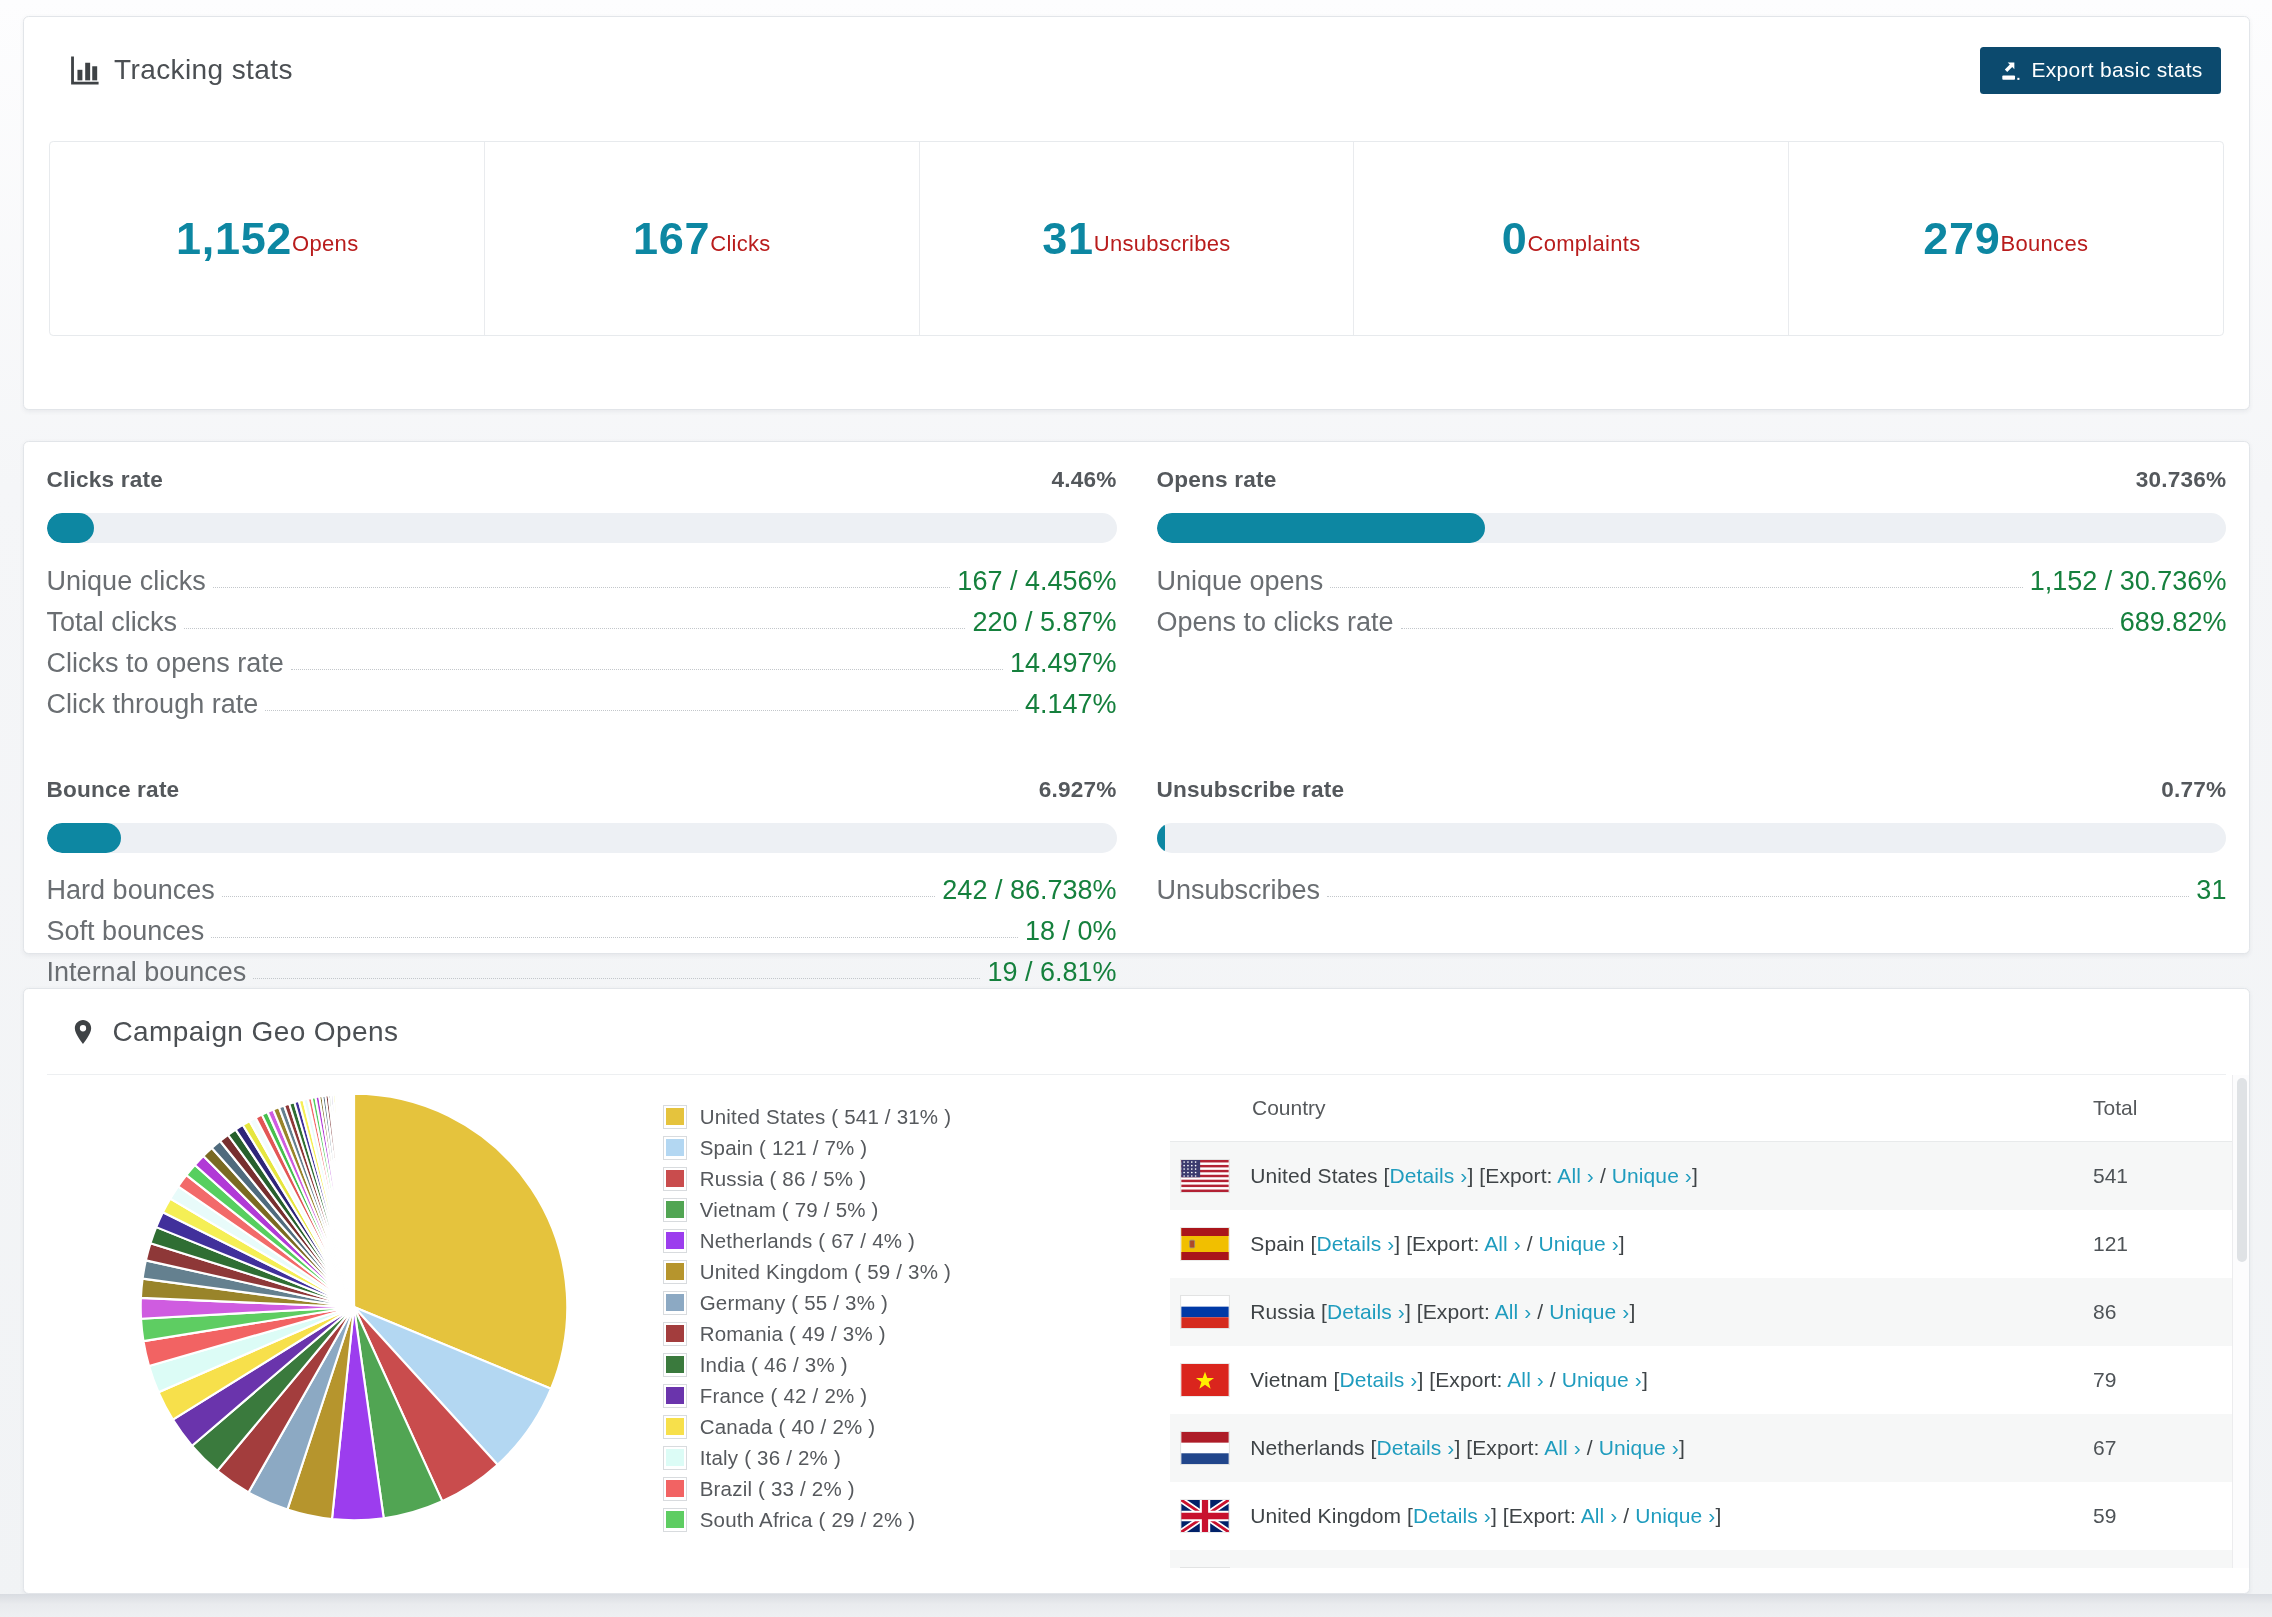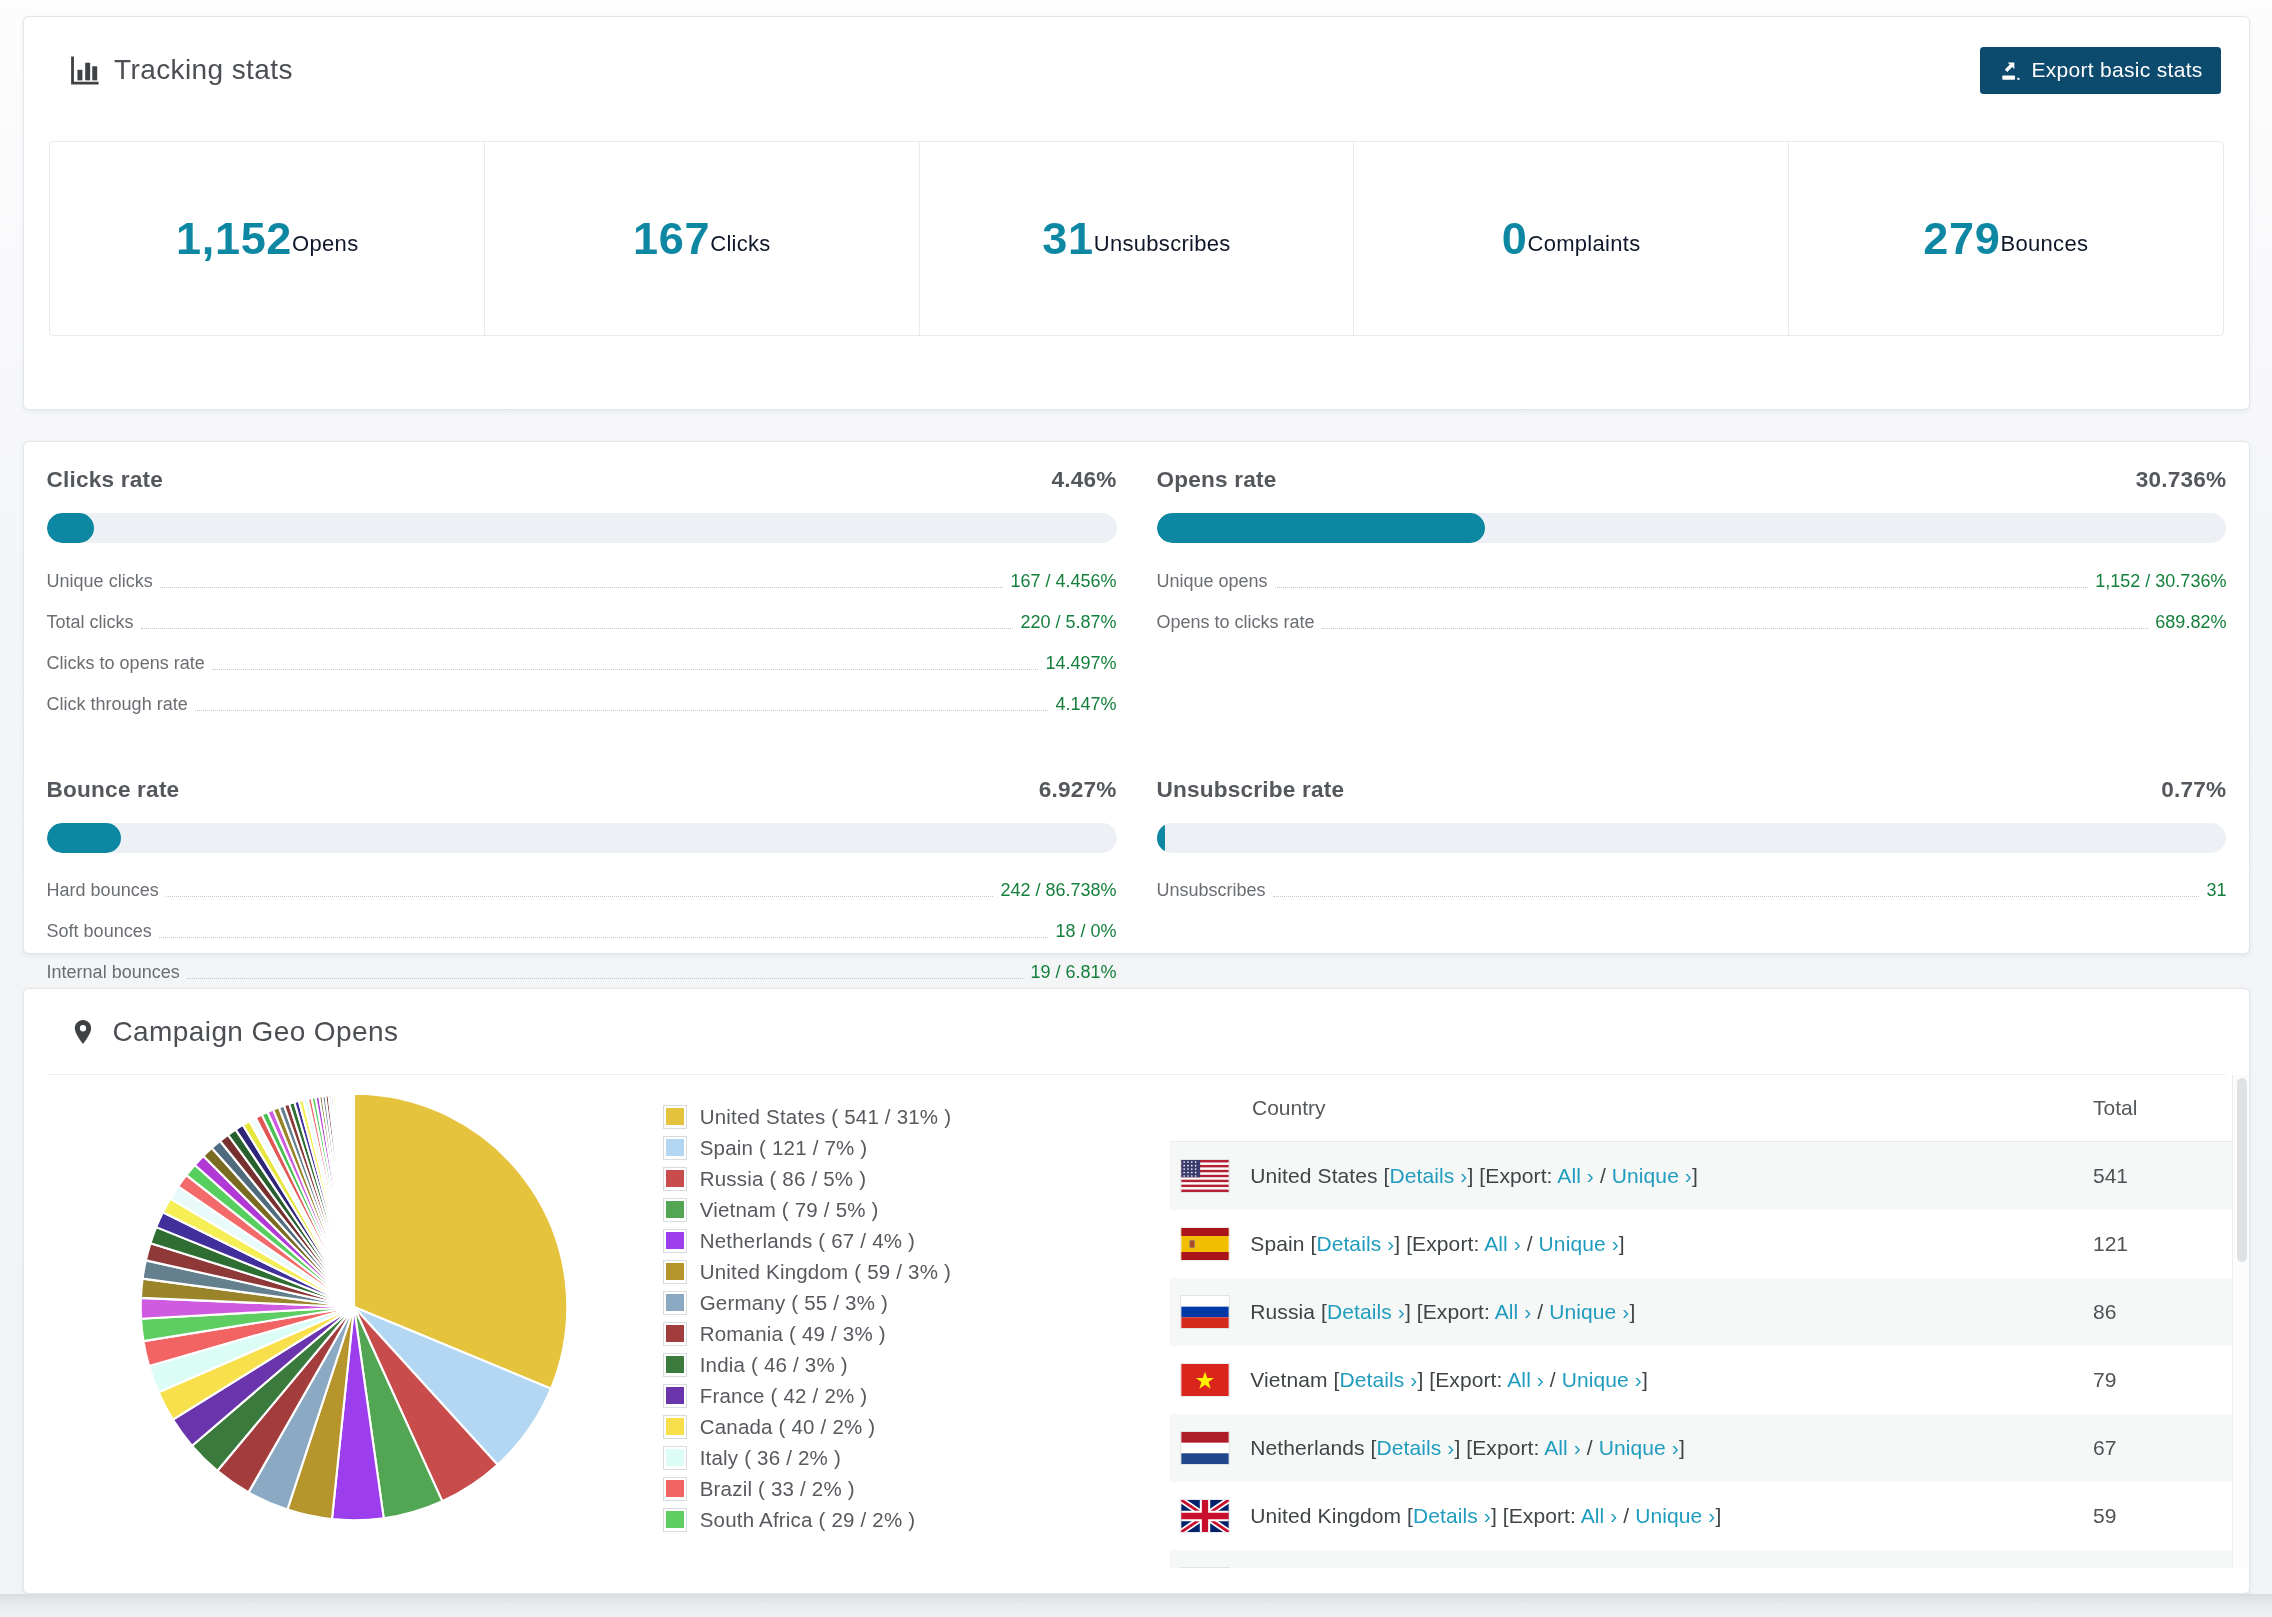--- a/index.html
+++ b/index.html
@@ -33,29 +33,29 @@
   }
 
   
   .stats-grid {
     margin:0 25.4px; height:195px; border:0.7px solid #e7eaed; border-radius:4.2px;
     display:flex;
   }
   .stat-cell { flex:1; display:flex; align-items:center; justify-content:center; }
   .stat-cell + .stat-cell { border-left:0.7px solid #e9ebee; }
   .stat-value { font-size:45px; font-weight:700; color:#0d87a2; line-height:1; letter-spacing:0.7px; }
-  .stat-label { font-size:22px; color:#0f172a; margin-top:12.7px; letter-spacing:0.3px; }
+  .stat-label { font-size:22px; color:#b91c1c; margin-top:12.7px; letter-spacing:0.3px; }
 
   
   .rates-grid { display:grid; grid-template-columns:1fr 1fr; column-gap:40px; row-gap:61px; }
   .rate-head { display:flex; justify-content:space-between; align-items:baseline; }
   .rate-title,.rate-value { font-size:22.6px; font-weight:700; color:#54585c; letter-spacing:0.2px; }
   .bar-track { margin:20px 0 25.4px 0; height:30px; background:#edf0f4; border-radius:15px; overflow:hidden; }
   .bar-fill { height:100%; background:#0d87a2; border-radius:15px; }
-  .rate-row { display:flex; align-items:flex-end; margin-top:17px; font-size:18px; color:#6a6e72; line-height:24px; }
+  .rate-row { display:flex; align-items:flex-end; margin-top:17px; font-size:27px; color:#6a6e72; line-height:24px; }
   .rate-row .leader { flex:1; border-bottom:1.4px dotted #c3c7cb; margin:0 7px 5px 7px; min-width:21px; }
   .rate-row .rr-value { white-space:nowrap; color:#15803d; }
   .rate-row .rr-label { white-space:nowrap; }
 
   
   .geo-head { margin:0 23px; height:86px; display:flex; align-items:center; gap:15.5px;
               padding-left:22px; border-bottom:1.4px solid #edeff1; }
   #geo-pie { position:absolute; left:104px; top:92px; }
   .legend { position:absolute; left:639px; top:112px; display:flex; flex-direction:column; }
   .legend-item { height:31px; display:flex; align-items:center; gap:12.7px; }

